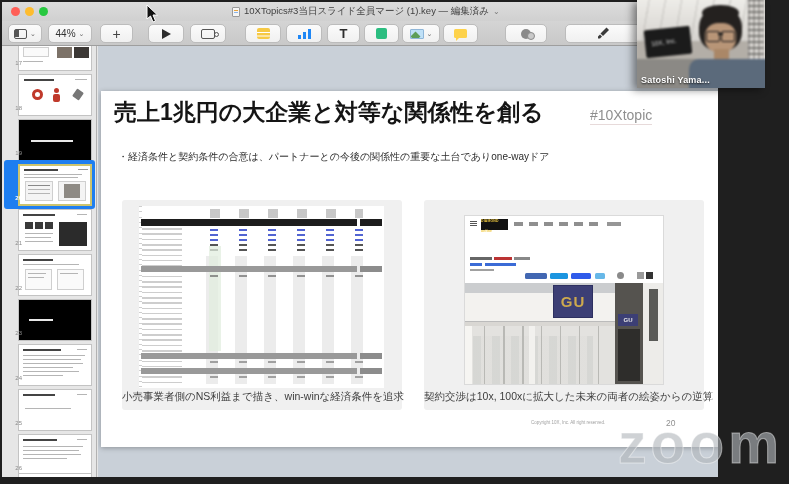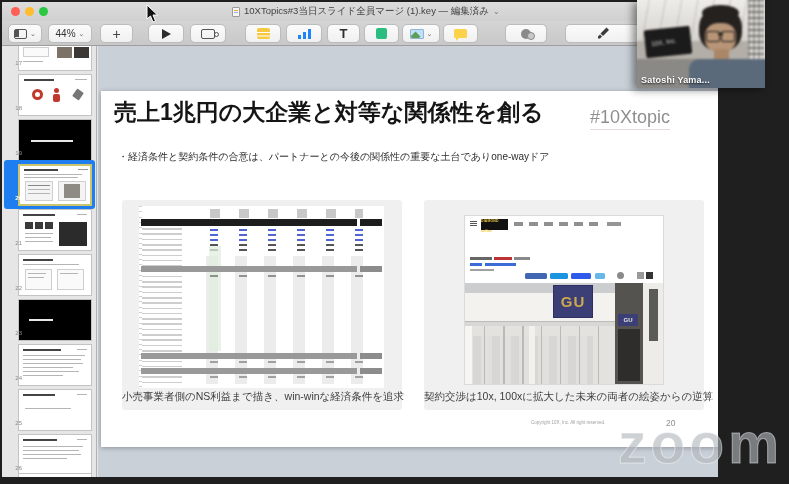--- a/index.html
+++ b/index.html
@@ -49,21 +49,21 @@
   .srow.sel .thumb { border:2px solid #cdc46e; }
   .mt { position:absolute; background:#444; height:2px; }
   .ml { position:absolute; background:#b5b5b5; height:1px; }
   .mbox { position:absolute; border:1px solid #cfcfcf; background:#fafafa; }
   .mimg { position:absolute; background:#3a3a3a; }
 
   .canvas { position:absolute; left:96px; top:0; width:620px; height:431px; background:#c9d0d8; overflow:hidden; }
   .slide { position:absolute; left:3px; top:45px; width:633px; height:356px; background:#fff; box-shadow:0 1px 5px rgba(0,0,0,.3); }
 
   .stitle { position:absolute; left:13px; top:6px; font-size:23px; font-weight:bold; color:#151515; white-space:nowrap; }
-  .hashtag { position:absolute; left:489px; top:16px; font-size:18px; color:#8f8f8f; border-bottom:1px solid #e7dada; padding-bottom:1px; }
+  .hashtag { position:absolute; left:489px; top:16px; font-size:14px; color:#8f8f8f; border-bottom:1px solid #e7dada; padding-bottom:1px; }
   .bullet { position:absolute; left:17px; font-size:10px; color:#2d2d2d; white-space:nowrap; }
   .b1 { top:59px; } .b2 { top:77px; }
 
   .card { position:absolute; top:109px; width:280px; height:210px; background:#f0f0f0; border-radius:3px; }
   .card.left { left:21px; } .card.right { left:323px; }
   .caption { position:absolute; left:0; bottom:6px; width:100%; text-align:center; font-size:10.5px; color:#3d3d3d; white-space:nowrap; }
 
   
   .sheet { position:absolute; left:17px; top:6px; width:245px; height:182px; background:#fff; filter:blur(.4px); }
   .sh-labels { position:absolute; left:3px; top:22px; width:40px; height:156px;

